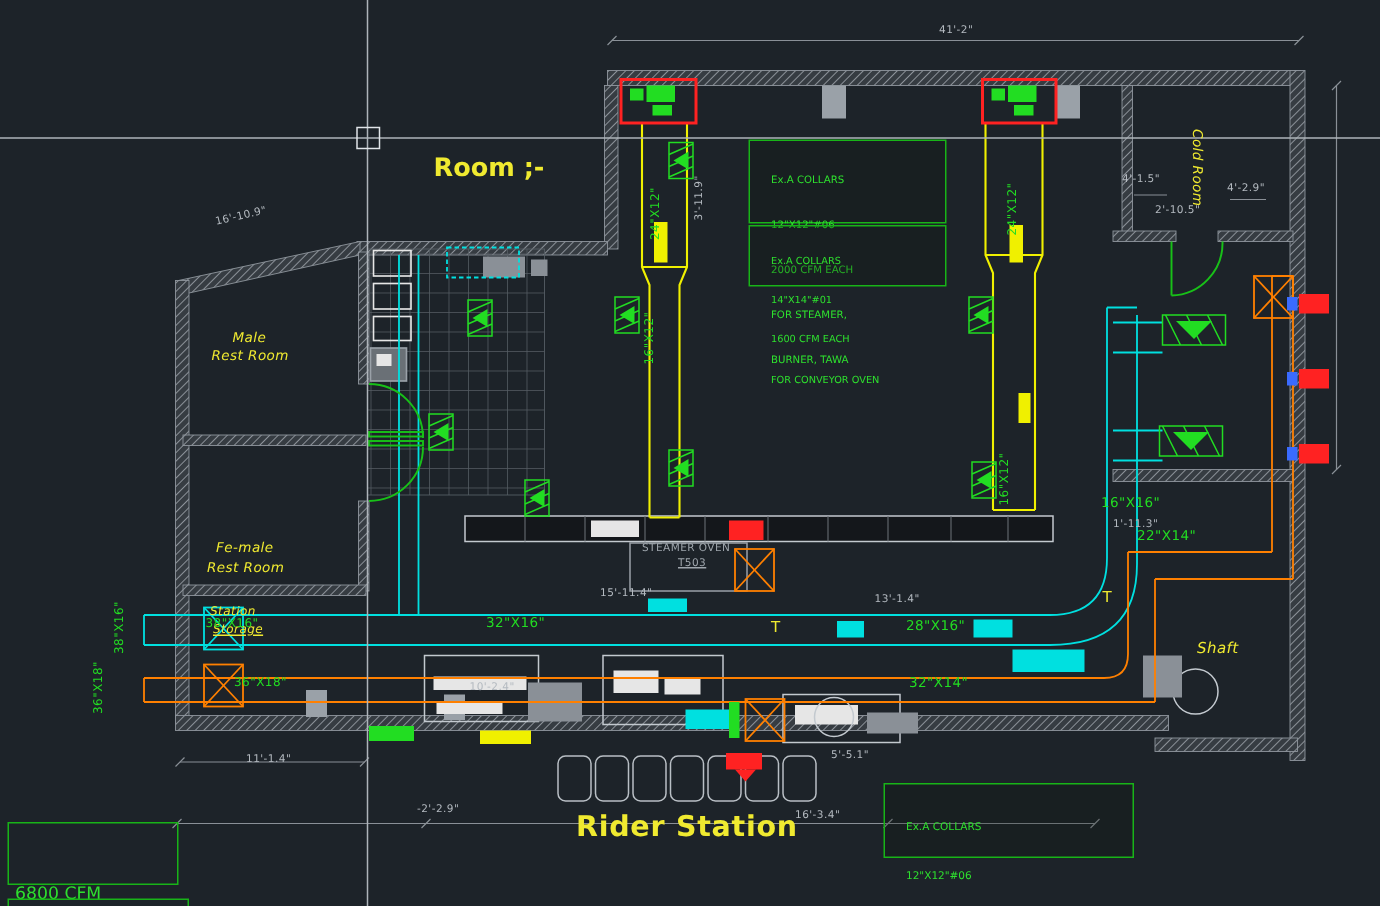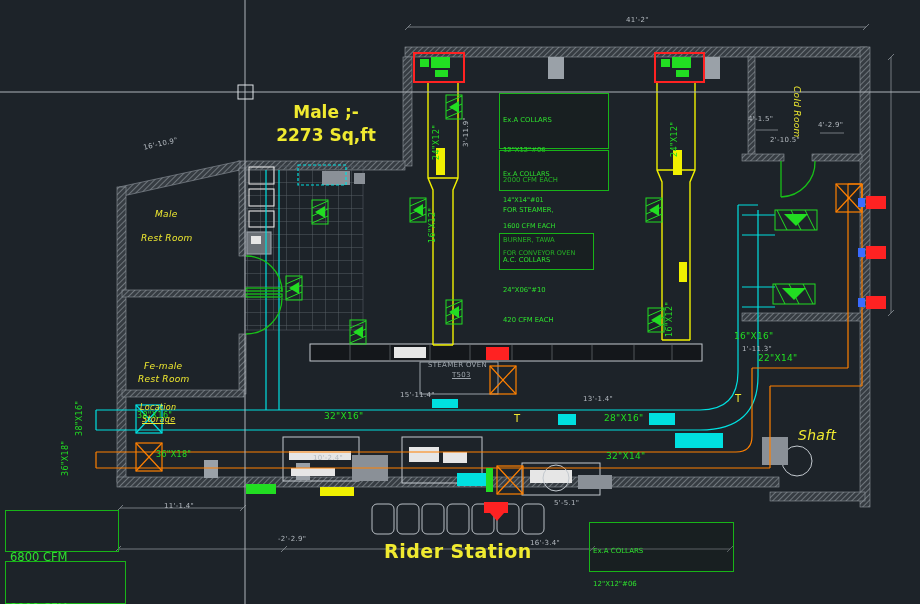--- a/index.html
+++ b/index.html
@@ -1,25 +1,25 @@
 <!DOCTYPE html>
 <html><head>
 <meta charset="utf-8">
 <style>
   html,body{margin:0;padding:0;background:#101316;}
   #stage{position:relative;width:920px;height:604px;background:#1d2329;overflow:hidden;
          font-family:"DejaVu Sans",sans-serif;}
   #plan-svg{position:absolute;left:0;top:0;}
   .lbl{position:absolute;white-space:pre;transform-origin:0 0;letter-spacing:.3px;line-height:1;}
-  .note{position:absolute;border:1px solid #18b418;color:#2ee02e;padding:1px 3px;
+  .note{position:absolute;border:1px solid #18b418;color:#2ee02e;padding:1px 14px;
         font-size:6.8px;line-height:10px;white-space:pre;background:rgba(10,20,10,.25);}
   .note.c1{line-height:8.8px;font-size:6.5px;}
   .note.c4{font-size:7px;line-height:11px;}
   .machine{position:absolute;border:1px solid #18b418;color:#2ee02e;padding:1px 4px;
-        font-size:11.5px;line-height:18px;white-space:pre;}
+        font-size:11.5px;line-height:18px;white-space:pre;margin-top:38px;}
   .area-note{position:absolute;left:268px;top:101px;width:116px;text-align:center;
         color:#f0ea30;font-size:17px;line-height:23px;font-weight:bold;}
   .station-title{position:absolute;left:384px;top:540px;color:#f0ea30;font-size:19px;
         font-weight:bold;letter-spacing:.5px;}
 </style>
 </head>
 <body>
 
 <div id="stage">
 
@@ -231,69 +231,63 @@
   </g>
 
   <g stroke="#aeb4ba" stroke-width="1" fill="none">
     <line x1="0" y1="92" x2="920" y2="92"></line>
     <line x1="245" y1="0" x2="245" y2="604"></line>
     <rect x="238" y="85" width="15" height="14" stroke="#e0e4e8"></rect>
   </g>
 </svg>
 
 <div class="area-note">
-  <div>Male ;-</div>
-  <div>2273 Sq,ft</div>
+  <div>Room ;-</div>
 </div>
 
 <div class="station-title">Rider Station</div>
 
 <div class="note" style="left:499px;top:93px;width:102px;height:52px">
   <div>Ex.A COLLARS</div>
   <div>12"X12"#06</div>
   <div>2000 CFM EACH</div>
   <div>FOR STEAMER,</div>
   <div>BURNER, TAWA</div>
 </div>
 <div class="note c1" style="left:499px;top:150px;width:102px;height:37px">
   <div>Ex.A COLLARS</div>
   <div>14"X14"#01</div>
   <div>1600 CFM EACH</div>
   <div>FOR CONVEYOR OVEN</div>
 </div>
-<div class="note" style="left:499px;top:233px;width:87px;height:33px">
-  <div>A.C. COLLARS</div>
-  <div>24"X06"#10</div>
-  <div>420 CFM EACH</div>
-</div>
 <div class="note c4" style="left:589px;top:522px;width:137px;height:46px">
   <div>Ex.A COLLARS</div>
   <div>12"X12"#06</div>
   
   
 </div>
 
 <div class="machine" style="left:5px;top:510px;width:104px;height:38px">
   <div>6800 CFM</div>
   <div>F.A MACHINE</div>
 </div>
 <div class="machine" style="left:5px;top:561px;width:111px;height:39px">
   <div>8000 CFM</div>
   
 </div>
 
 <div>
-      <span class="lbl" style="left: 155px; top: 210px; font-size: 9px; color: rgb(240, 234, 48); font-style: italic;">Male</span>
+      <span class="lbl" style="left: 155px; top: 222px; font-size: 9px; color: rgb(240, 234, 48); font-style: italic;">Male</span>
       <span class="lbl" style="left: 141px; top: 234px; font-size: 9px; color: rgb(240, 234, 48); font-style: italic;">Rest Room</span>
       <span class="lbl" style="left: 144px; top: 362px; font-size: 9px; color: rgb(240, 234, 48); font-style: italic;">Fe-male</span>
       <span class="lbl" style="left: 138px; top: 375px; font-size: 9px; color: rgb(240, 234, 48); font-style: italic;">Rest Room</span>
       <span class="lbl" style="left: 142px; top: 416px; font-size: 8px; color: rgb(240, 234, 48); font-style: italic; text-decoration: underline;">Storage</span>
-      <span class="lbl" style="left: 140px; top: 404px; font-size: 8px; color: rgb(240, 234, 48); font-style: italic;">Location</span>
+      <span class="lbl" style="left: 140px; top: 404px; font-size: 8px; color: rgb(240, 234, 48); font-style: italic;">Station</span>
       <span class="lbl" style="left: 801px; top: 86px; font-size: 9px; color: rgb(240, 234, 48); transform: rotate(90deg); font-style: italic;">Cold Room</span>
-      <span class="lbl" style="left: 798px; top: 428px; font-size: 14px; color: rgb(240, 234, 48); font-style: italic;">Shaft</span>
+      <span class="lbl" style="left: 798px; top: 428px; font-size: 10px; color: rgb(240, 234, 48); font-style: italic;">Shaft</span>
       <span class="lbl" style="left: 514px; top: 414px; font-size: 10px; color: rgb(240, 234, 48);">T</span>
       <span class="lbl" style="left: 735px; top: 394px; font-size: 10px; color: rgb(240, 234, 48);">T</span>
       <span class="lbl" style="left: 137px; top: 412px; font-size: 8px; color: rgb(34, 221, 34);">38"X16"</span>
       <span class="lbl" style="left: 156px; top: 451px; font-size: 8px; color: rgb(34, 221, 34);">36"X18"</span>
       <span class="lbl" style="left: 324px; top: 412px; font-size: 9px; color: rgb(34, 221, 34);">32"X16"</span>
       <span class="lbl" style="left: 604px; top: 414px; font-size: 9px; color: rgb(34, 221, 34);">28"X16"</span>
       <span class="lbl" style="left: 606px; top: 452px; font-size: 9px; color: rgb(34, 221, 34);">32"X14"</span>
       <span class="lbl" style="left: 734px; top: 332px; font-size: 9px; color: rgb(34, 221, 34);">16"X16"</span>
       <span class="lbl" style="left: 758px; top: 354px; font-size: 9px; color: rgb(34, 221, 34);">22"X14"</span>
       <span class="lbl" style="left: 433px; top: 160px; font-size: 8px; color: rgb(34, 221, 34); transform: rotate(-90deg);">24"X12"</span>

